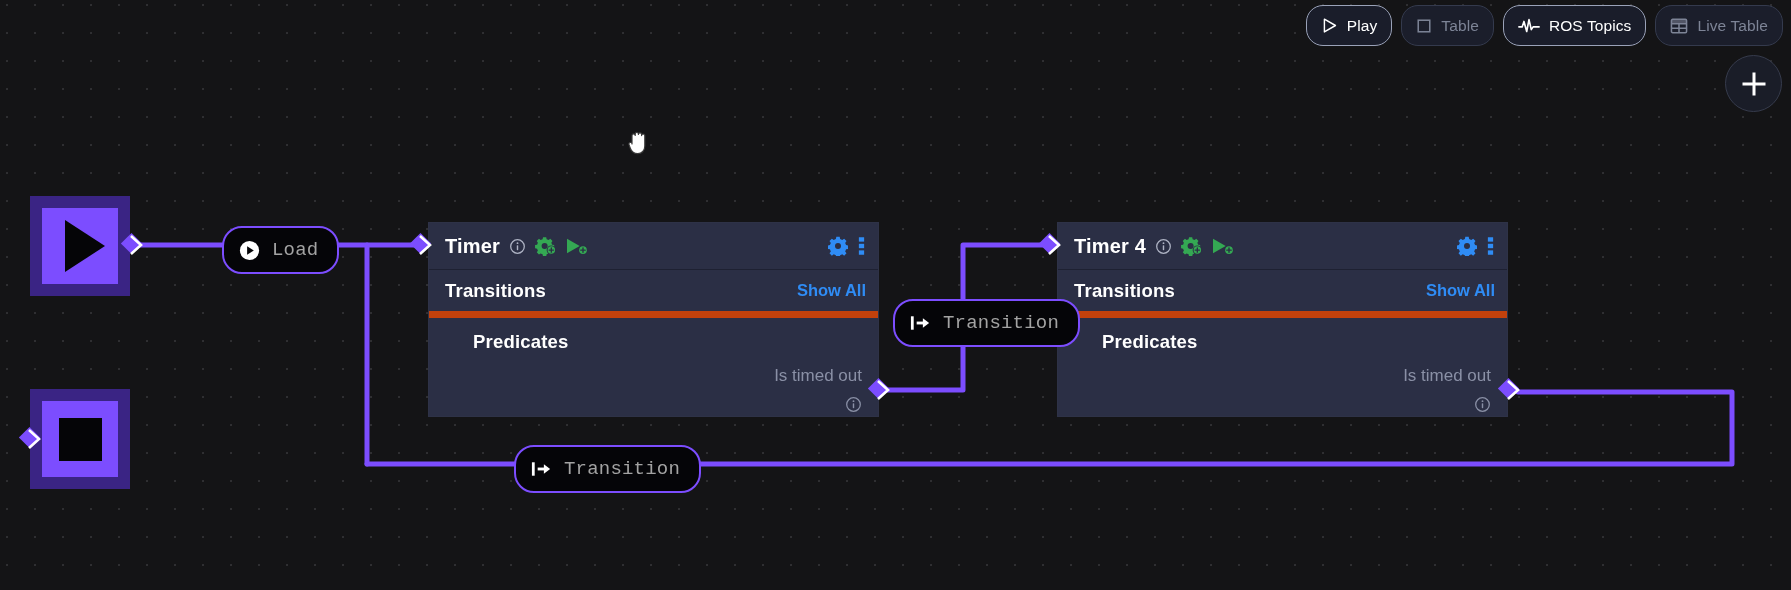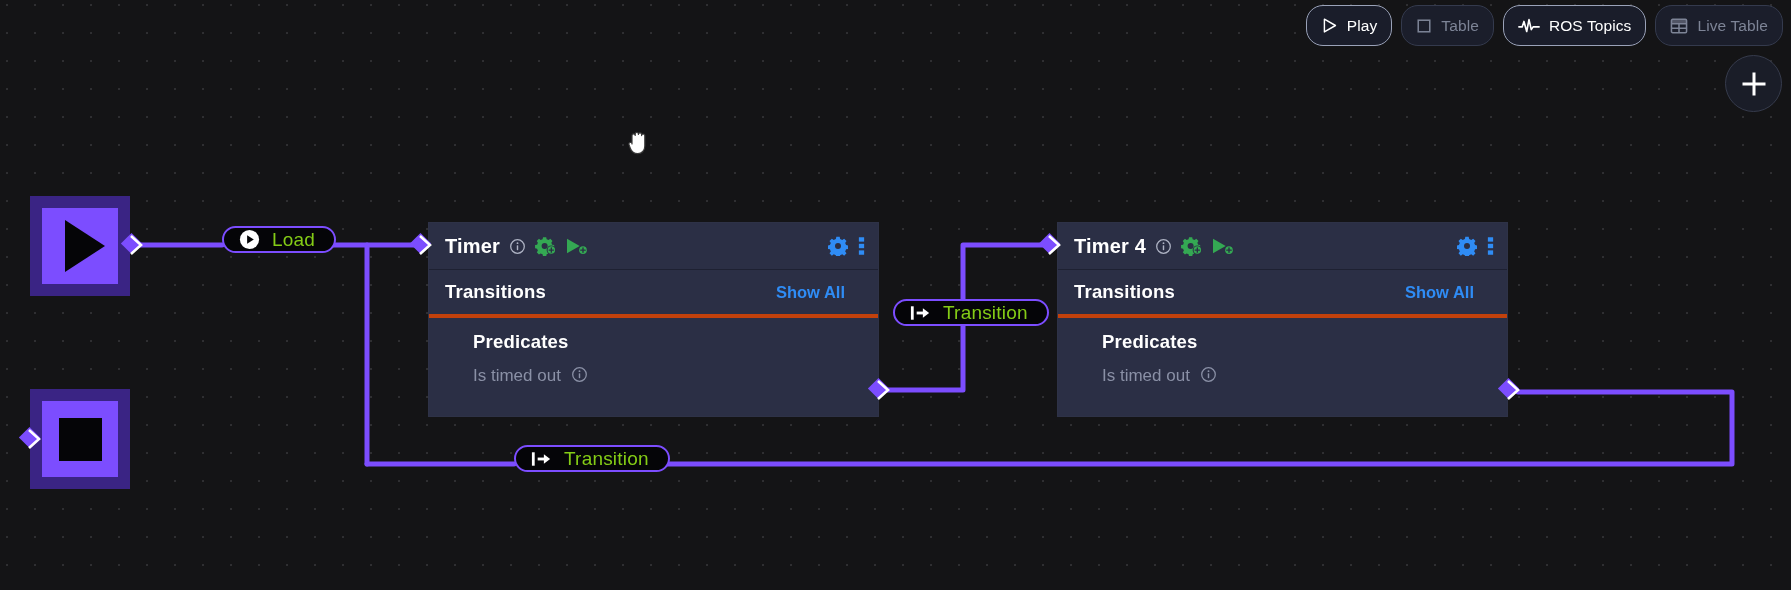--- a/index.html
+++ b/index.html
@@ -130,32 +130,33 @@
     left: 0; top: 0;
     width: 22px; height: 22px;
   }
 
   
   .pill {
     position: absolute;
     display: flex;
     align-items: center;
     gap: 11px;
-    height: 27px;
+    height: 48px;
     padding: 0 19px 0 14px;
     border-radius: 20px;
     background: #050508;
     border: 2px solid #7c4dff;
-    color: #84cc16;
+    color: #a3a3a3;
     font-size: 19px;
     letter-spacing: 0.2px;
     z-index: 14;
     cursor: pointer;
     white-space: nowrap;
     user-select: none;
+    font-family: Liberation Mono, monospace;
   }
   .pill svg { display: block; flex: none; }
 
   
   .card {
     position: absolute;
     width: 451px;
     background: #24273a;
     border: 1px solid #2e3247;
     z-index: 10;
@@ -177,23 +178,23 @@
     margin-right: 9px;
   }
   .hdr-icons { display: flex; align-items: center; gap: 8px; }
   .hdr-right { margin-left: auto; display: flex; align-items: center; gap: 10px; }
   .hdr-icons svg, .hdr-right svg { display: block; }
 
   .card-row {
     display: flex;
     align-items: center;
     height: 48px;
-    padding: 0 33px 0 16px;
+    padding: 0 12px 0 16px;
     background: #2b2f45;
-    border-bottom: 4px solid #c2410c;
+    border-bottom: 7px solid #c2410c;
   }
   .row-label {
     color: #ffffff;
     font-size: 18.5px;
     font-weight: bold;
     letter-spacing: 0.2px;
   }
   .row-action {
     margin-left: auto;
     color: #2f8cf5;
@@ -207,24 +208,25 @@
     padding-left: 28px;
   }
   .section-head {
     display: flex;
     align-items: center;
     height: 48px;
     padding: 0 16px;
   }
   .pred-row {
     display: flex;
-    align-items: flex-start;
+    align-items: flex-end;
     gap: 10px;
     height: 50px;
     padding: 0 16px;
+    flex-direction: column;
   }
   .pred-text {
     color: #8a90a6;
     font-size: 17px;
   }
 
   .ico-btn { cursor: pointer; display: block; }
 </style>
 </head>
 <body>

